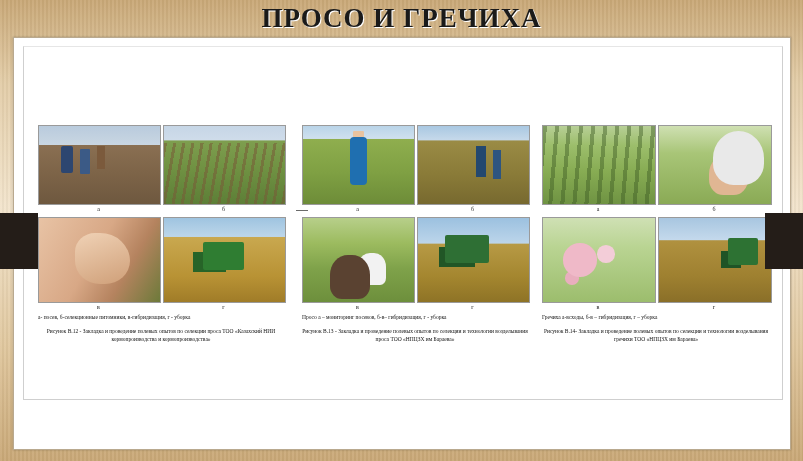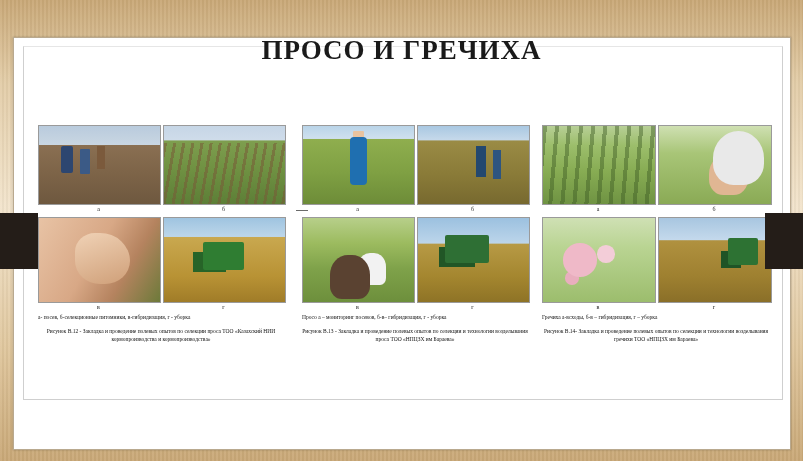--- a/index.html
+++ b/index.html
@@ -27,21 +27,20 @@
   .bar-right{right:0;}
 
   
   .title{
     position:absolute;left:0;top:0;width:803px;height:36px;
     text-align:center;line-height:36px;
     font-size:27px;font-weight:bold;letter-spacing:1px;
     color:#1a1a1a;text-shadow:1px 1px 0 #fff;
     font-family:"Liberation Serif", serif;
     z-index:6;
-    margin-top:32px;
   }
 
   
   .panel{
     position:absolute;left:13px;top:37px;width:776px;height:411px;
     background:#ffffff;border:1px solid #b9a98f;
     box-shadow:0 0 2px rgba(0,0,0,.25);
   }
   .panel-inner{
     position:absolute;left:9px;top:8px;width:758px;height:352px;

